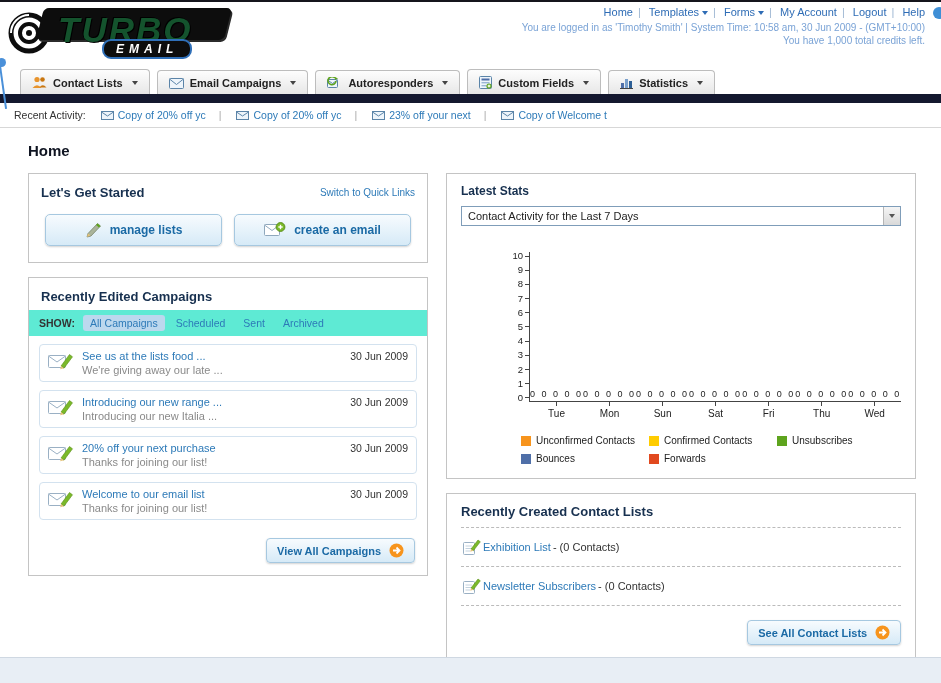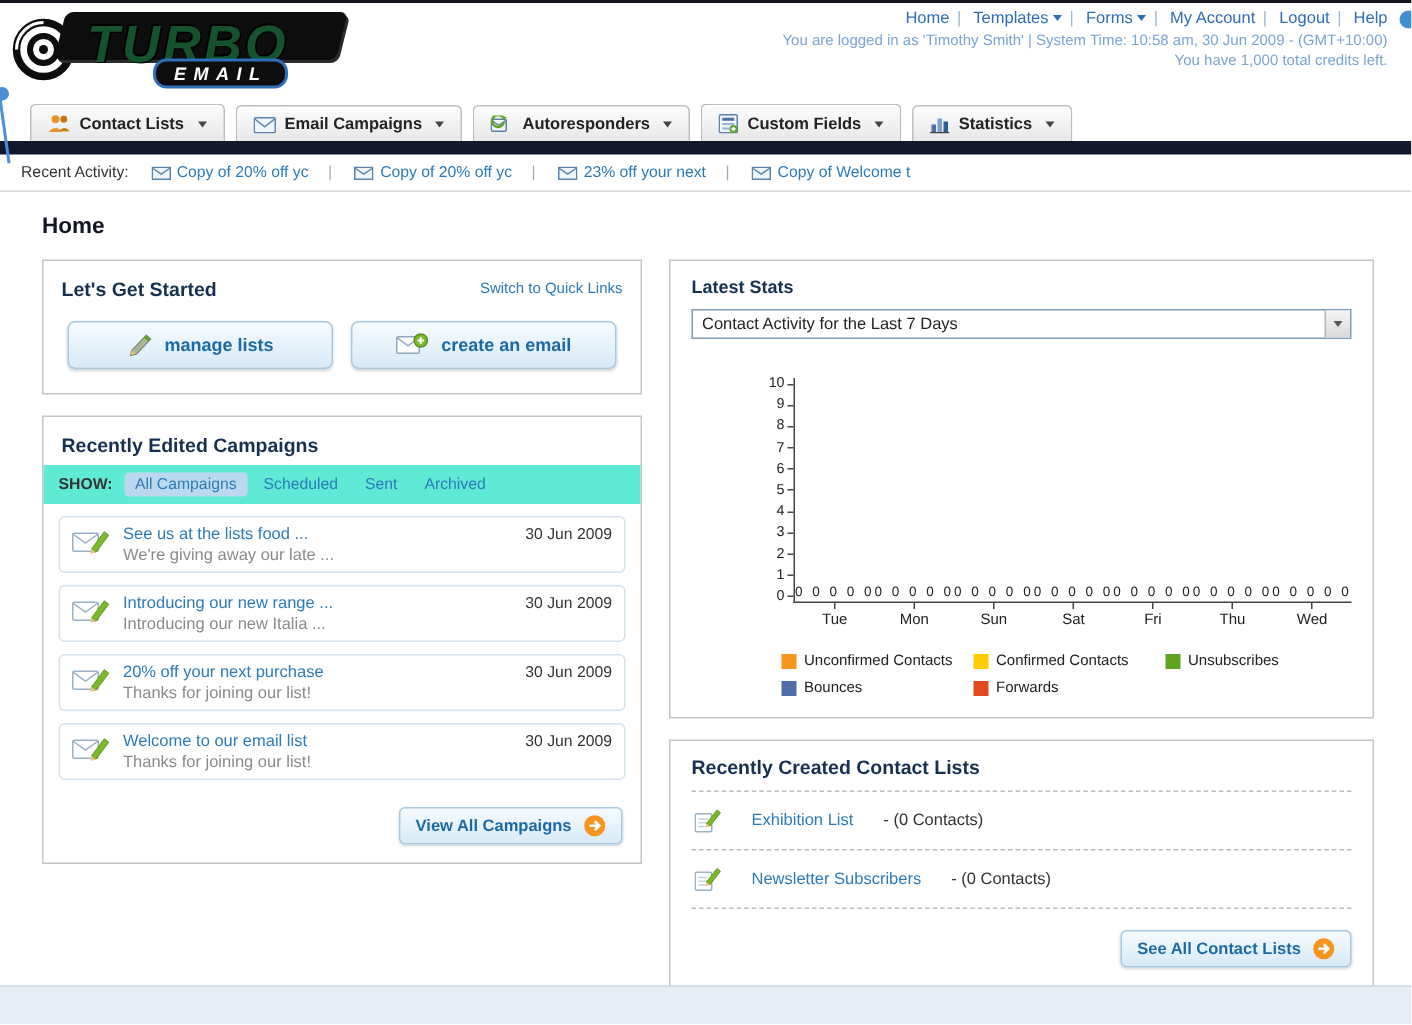--- a/index.html
+++ b/index.html
@@ -81,21 +81,21 @@
   .x-axis { display:flex; margin-left:1px; }
   .xtick { flex:1; display:flex; flex-direction:column; align-items:center; font-size:10px; color:#222; }
   .xmark { width:1px; height:4px; background:#444; margin-bottom:2px; }
   .legend { margin-top:16px; padding-left:48px; display:flex; flex-wrap:wrap; row-gap:7px; }
   .legend-item { width:128px; display:flex; align-items:center; gap:5px; font-size:10px; color:#222;padding-left:12px; }
   .swatch { width:10px; height:10px; display:inline-block; flex:none; }
 
   
   .cl-panel { margin-top:14px; padding:10px 14px 12px; }
   .cl-title { font-size:13px; font-weight:bold; color:#17304f; padding-bottom:8px; border-bottom:1px dashed #bbb; }
-  .cl-item { display:flex; align-items:center; gap:20px; padding:10px 2px; border-bottom:1px dashed #bbb; font-size:11px;text-align:center; }
+  .cl-item { display:flex; align-items:center; gap:2px; padding:10px 2px; border-bottom:1px dashed #bbb; font-size:11px;text-align:center; }
   .cl-link { color:#2d7ab8; text-decoration:none; cursor:pointer; }
   .cl-detail { color:#333; }
   .cl-seeall-row { text-align:right; padding-top:14px; }
 
   .footer-strip { position:absolute; left:0; right:0; bottom:0; height:26px; background:#e8eef5; border-top:1px solid #cfd8e2; }
 
   .icon { display:inline-flex; flex:none; }
 </style>
 </head>
 <body>

